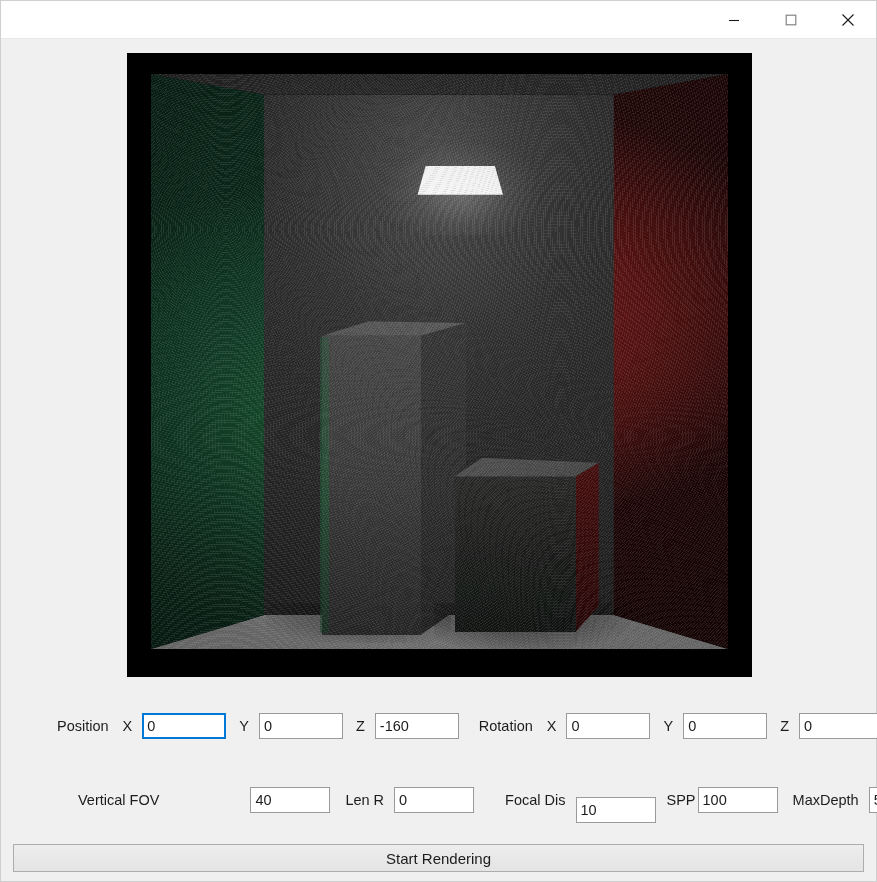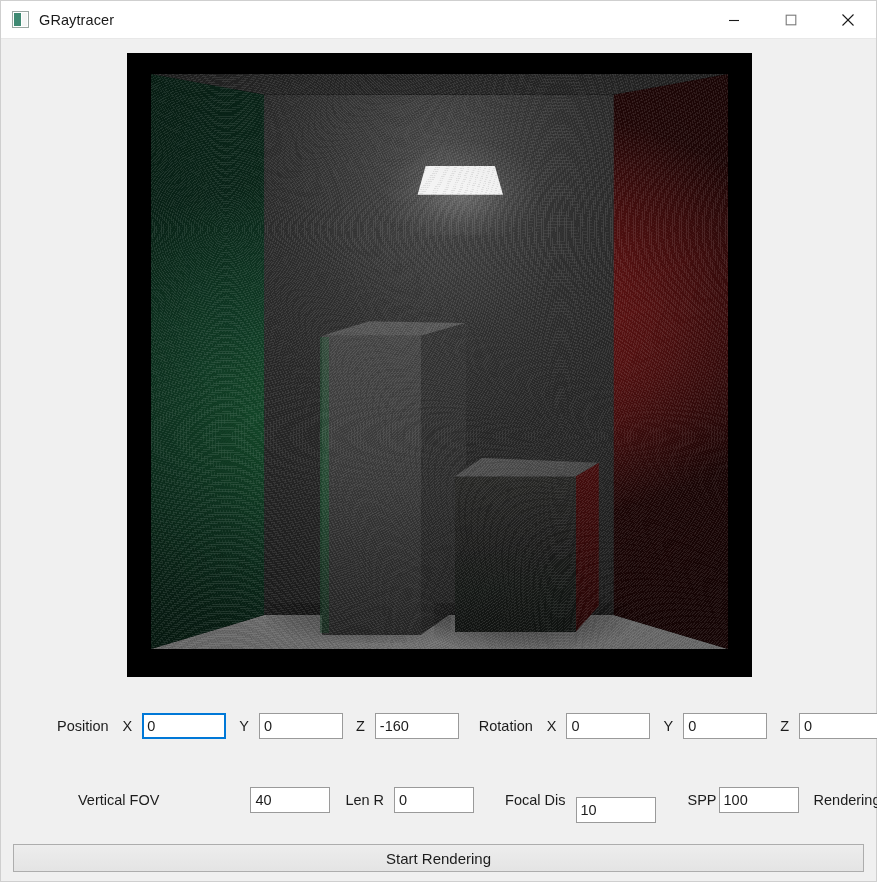--- a/index.html
+++ b/index.html
@@ -292,27 +292,20 @@
     cursor: default;
     font-family: "Liberation Sans", sans-serif;
   }
 </style>
 </head>
 <body>
 
 <div class="window">
 
   <div class="titlebar">
-    <div class="title-left">
-      <span class="app-icon">
-        <span class="ai-green"></span>
-          <span class="ai-white"></span>
-      </span>
-      <span class="title-text">GRaytracer</span>
-    </div>
 
     <div class="win-controls">
       <div class="win-btn">
         <svg width="12" height="12" viewBox="0 0 12 12">
           <line x1="1" y1="6.5" x2="11" y2="6.5" stroke="#1a1a1a" stroke-width="1.1"></line>
         </svg>
       </div>
       <div class="win-btn">
         <svg width="12" height="12" viewBox="0 0 12 12">
           <rect x="1.2" y="1.2" width="9.6" height="9.6" fill="none" stroke="#7a7a7a" stroke-width="1.1"></rect>
@@ -375,23 +368,23 @@
     <div class="form-row row-optics">
       <span class="fld-label">Vertical FOV</span>
       <input class="txtin" style="width: 80px; margin-left: 91px;" type="text" value="40">
 
       <span class="fld-label" style="margin-left:15px;">Len R</span>
       <input class="txtin" style="width: 80px; margin-left: 10px;" type="text" value="0">
 
       <span class="fld-label" style="margin-left:31px;">Focal Dis</span>
       <input class="txtin" style="width: 80px; margin-left: 10px; margin-top: 20px;" type="text" value="10">
 
-      <span class="fld-label" style="margin-left:32px;">SPP</span>
+      <span class="fld-label" style="margin-left:11px;">SPP</span>
       <input class="txtin" style="width: 80px; margin-left: 2px;" type="text" value="100">
 
-      <span class="fld-label" style="margin-left:15px;">Rendering</span>
+      <span class="fld-label" style="margin-left:15px;">MaxDepth</span>
       <input class="txtin" style="width: 80px; margin-left: 10px;" type="text" value="5">
     </div>
 
     <div class="start-btn">Start Rendering</div>
 
   </div>
 </div>
 
 </body></html>

